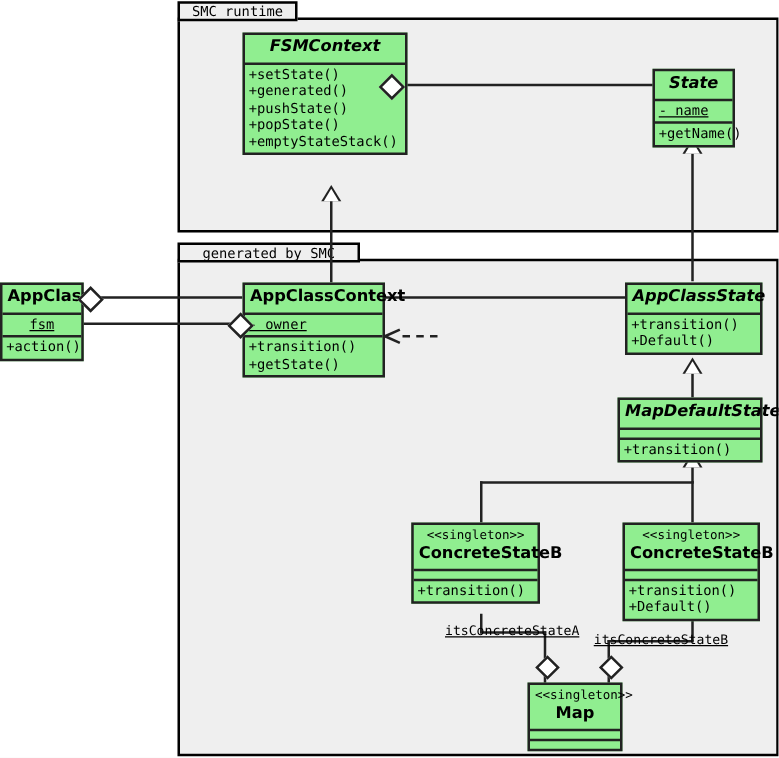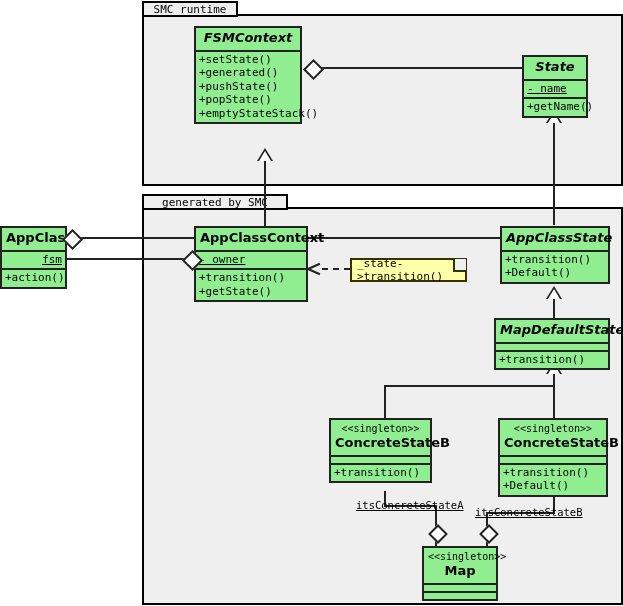--- a/index.html
+++ b/index.html
@@ -228,21 +228,21 @@
   <div class="ln v" style="left:435px; top:537px; width:2px; height:11px;"></div>
   <div class="role" style="left:356px; top:499px;">itsConcreteStateA</div>
 
   <div class="ln v" style="left:553px; top:491px; width:2px; height:22px;"></div>
   <div class="ln h" style="left:486px; top:512px; width:69px;"></div>
   <div class="ln v" style="left:486px; top:512px; width:2px; height:15px;"></div>
   <div class="dia tall" style="left:482px; top:527px;"></div>
   <div class="ln v" style="left:486px; top:537px; width:2px; height:11px;"></div>
   <div class="role" style="left:475px; top:506px;">itsConcreteStateB</div>
 
-  <div class="cls" style="left:194px; top:26px; width:108px;">
+  <div class="cls" style="left:194px; top:26px; width:132px;">
     <div class="hdr abstract">FSMContext</div>
     <div class="sect">
       <div class="row">+setState()</div>
       <div class="row">+generated()</div>
       <div class="row">+pushState()</div>
       <div class="row">+popState()</div>
       <div class="row">+emptyStateStack()</div>
     </div>
   </div>
 
@@ -252,21 +252,21 @@
       <div class="row under">- name</div>
     </div>
     <div class="sect">
       <div class="row">+getName()</div>
     </div>
   </div>
 
   <div class="cls" style="left:0px; top:226px; width:67px;">
     <div class="hdr">AppClass</div>
     <div class="sect">
-      <div class="row under" style="text-align:right;">fsm</div>
+      <div class="row under" style="text-align:center;">fsm</div>
     </div>
     <div class="sect">
       <div class="row">+action()</div>
     </div>
   </div>
 
   <div class="cls" style="left:194px; top:226px; width:114px;">
     <div class="hdr">AppClassContext</div>
     <div class="sect">
       <div class="row under">- owner</div>
@@ -318,18 +318,14 @@
 
   <div class="cls" style="left:422px; top:546px; width:76px;">
     <div class="hdr">
       <span class="stereo">&lt;&lt;singleton&gt;&gt;</span>
       <span>Map</span>
     </div>
     <div class="sect empty"></div>
     <div class="sect empty"></div>
   </div>
 
-  <div class="note" style="left:350px; top:258px; width:117px; height:24px;">
-    <span>_state-&gt;transition()</span>
-    <span class="fold"></span>
-  </div>
 
 </div>
 
 </body></html>

